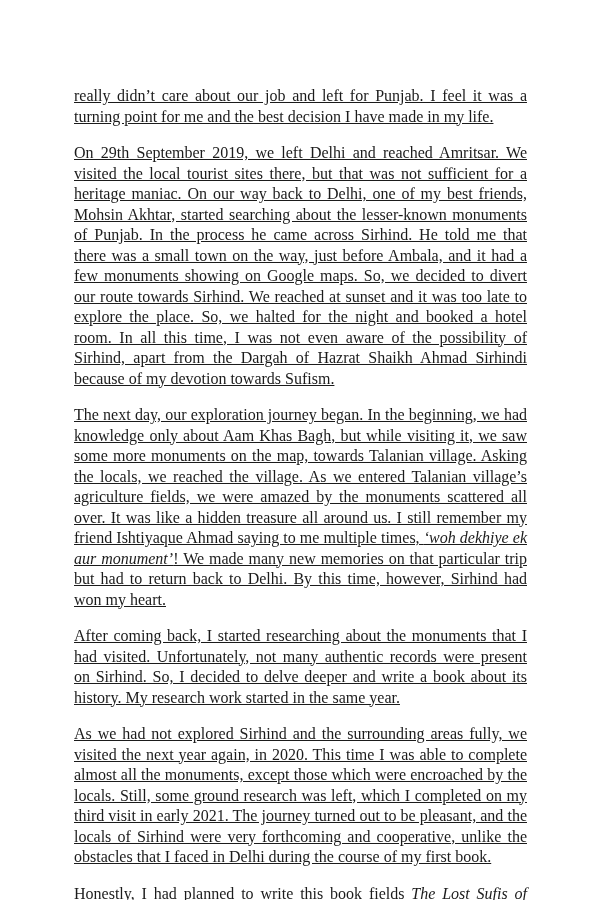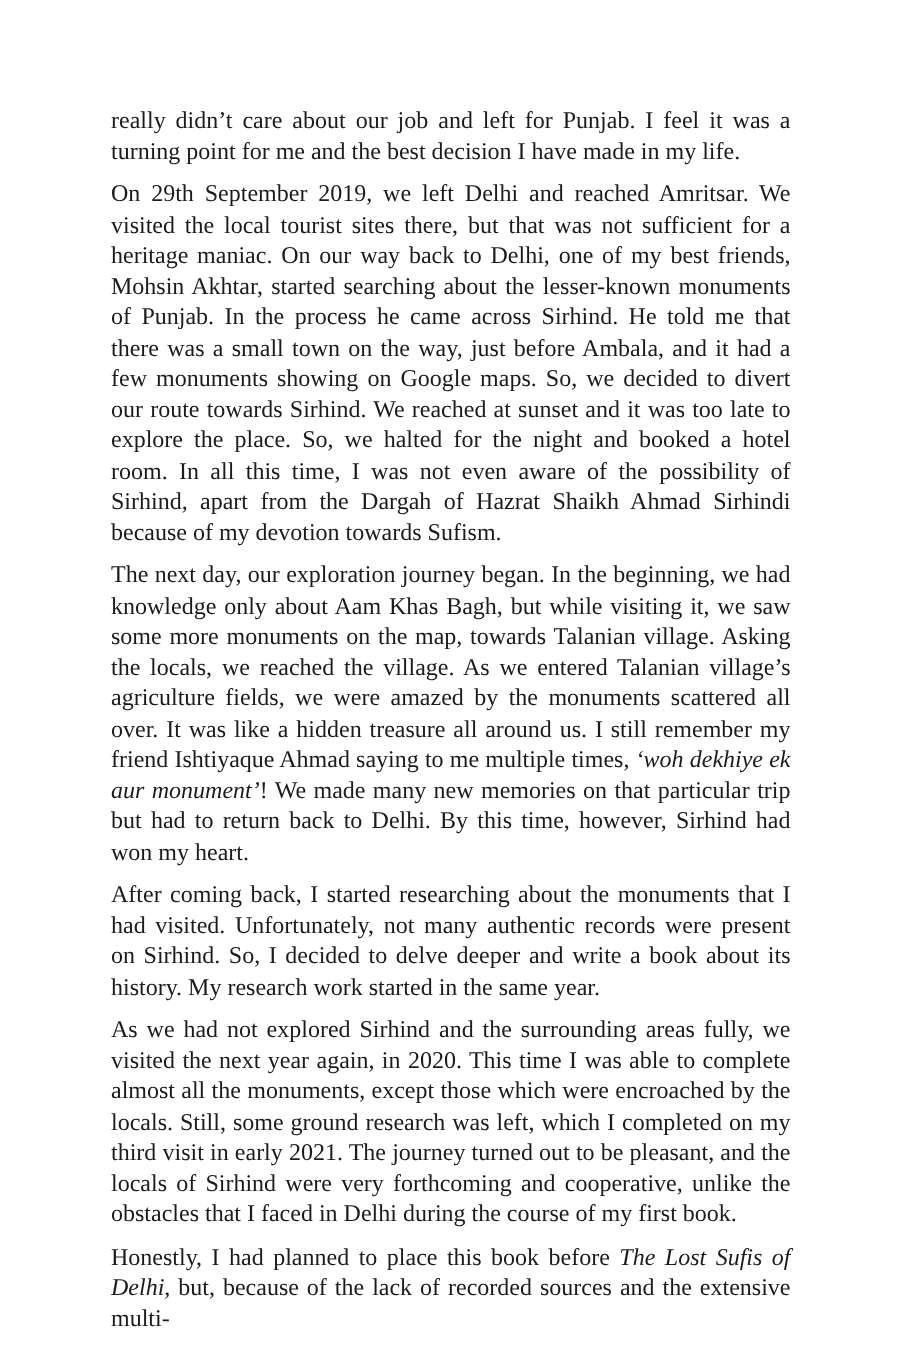--- a/index.html
+++ b/index.html
@@ -24,21 +24,22 @@
     left: 74px;
     top: 70px;
     width: 453px;
     color: #1b1b1b;
     font-size: 16px;
     line-height: 20.5px;
     text-align: justify;
     text-justify: inter-word;
   }
   .para {
-    margin: 1px 0 8px 0;
+    margin: 16px 0 8px 0;
+    text-decoration: underline;
   }
   .para i {
     font-style: italic;
   }
   .footer {
     position: absolute;
     left: 0;
     right: 0;
     bottom: 29px;
     text-align: center;
@@ -50,15 +51,15 @@
 </head>
 <body>
 
 <div class="page">
   <div class="text-block">
       <p class="para"><span>really didn’t care about our job and left for Punjab. I feel it was a turning point for me and the best decision I have made in my life.</span></p>
       <p class="para"><span>On 29th September 2019, we left Delhi and reached Amritsar. We visited the local tourist sites there, but that was not sufficient for a heritage maniac. On our way back to Delhi, one of my best friends, Mohsin Akhtar, started searching about the lesser-known monuments of Punjab. In the process he came across Sirhind. He told me that there was a small town on the way, just before Ambala, and it had a few monuments showing on Google maps. So, we decided to divert our route towards Sirhind. We reached at sunset and it was too late to explore the place. So, we halted for the night and booked a hotel room. In all this time, I was not even aware of the possibility of Sirhind, apart from the Dargah of Hazrat Shaikh Ahmad Sirhindi because of my devotion towards Sufism.</span></p>
       <p class="para"><span>The next day, our exploration journey began. In the beginning, we had knowledge only about Aam Khas Bagh, but while visiting it, we saw some more monuments on the map, towards Talanian village. Asking the locals, we reached the village. As we entered Talanian village’s agriculture fields, we were amazed by the monuments scattered all over. It was like a hidden treasure all around us. I still remember my friend Ishtiyaque Ahmad saying to me multiple times, </span><i>‘woh dekhiye ek aur monument’</i><span>! We made many new memories on that particular trip but had to return back to Delhi. By this time, however, Sirhind had won my heart.</span></p>
       <p class="para"><span>After coming back, I started researching about the monuments that I had visited. Unfortunately, not many authentic records were present on Sirhind. So, I decided to delve deeper and write a book about its history. My research work started in the same year.</span></p>
       <p class="para"><span>As we had not explored Sirhind and the surrounding areas fully, we visited the next year again, in 2020. This time I was able to complete almost all the monuments, except those which were encroached by the locals.  Still, some ground research was left, which I completed on my third visit in early 2021. The journey turned out to be pleasant, and the locals of Sirhind were very forthcoming and cooperative, unlike the obstacles that I faced in Delhi during the course of my first book.</span></p>
-      <p class="para"><span>Honestly, I had planned to place this book before </span><i>The Lost Sufis of Delhi</i><span>, but, because of the lack of recorded sources and the extensive multi-</span></p>
+      <p class="para"><span>Honestly, I had planned to write this book fields </span><i>The Lost Sufis of Delhi</i><span>, but, because of the lack of recorded sources and the extensive multi-</span></p>
     </div>
 </div>
 
 </body></html>

